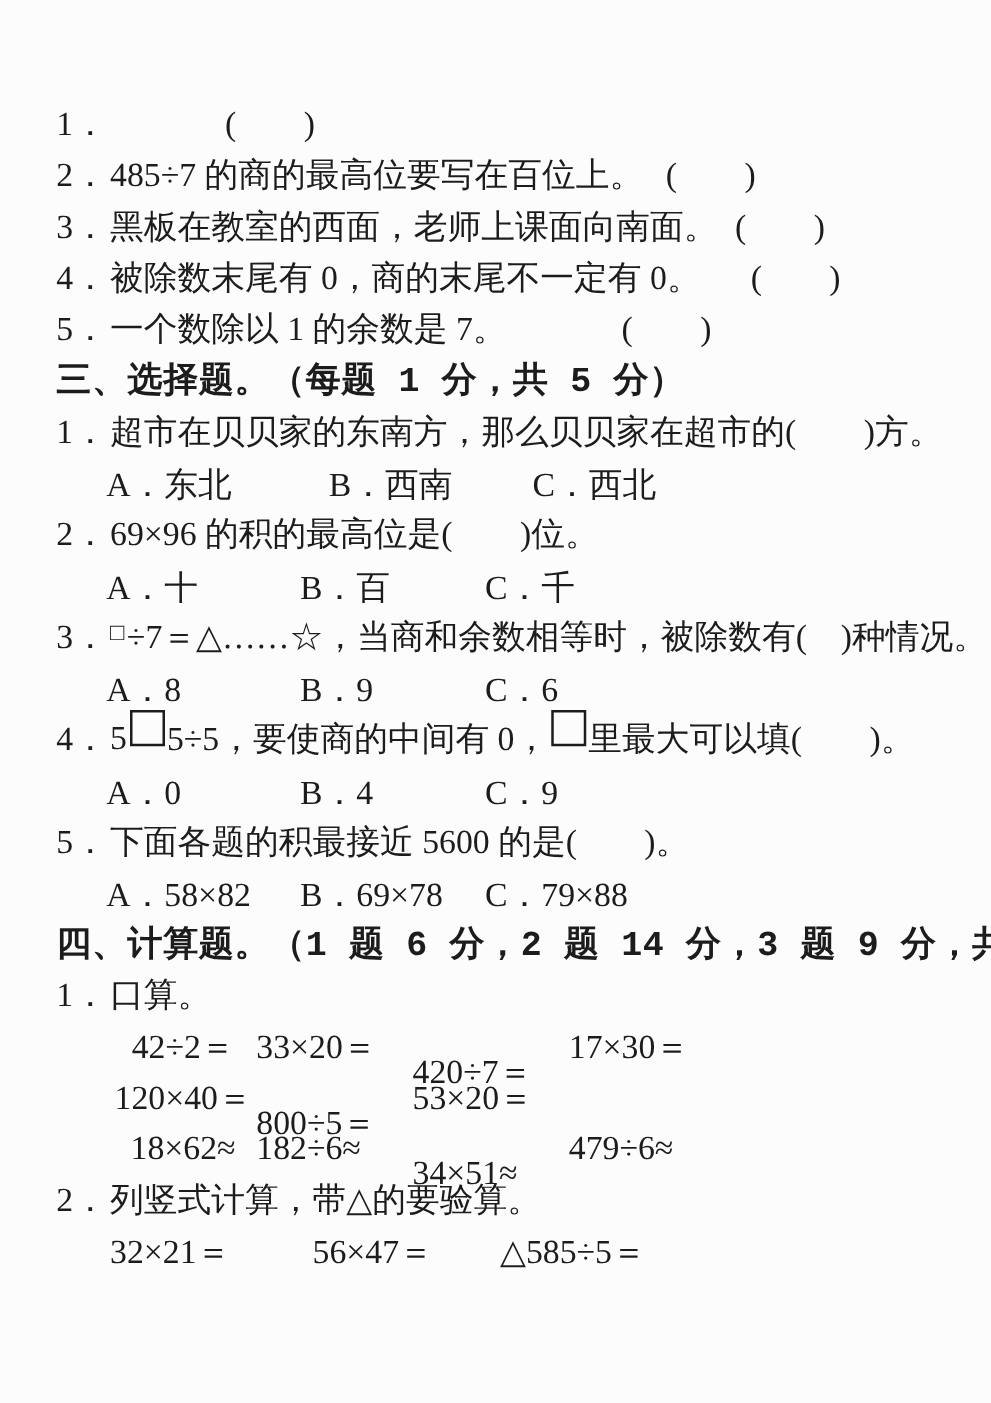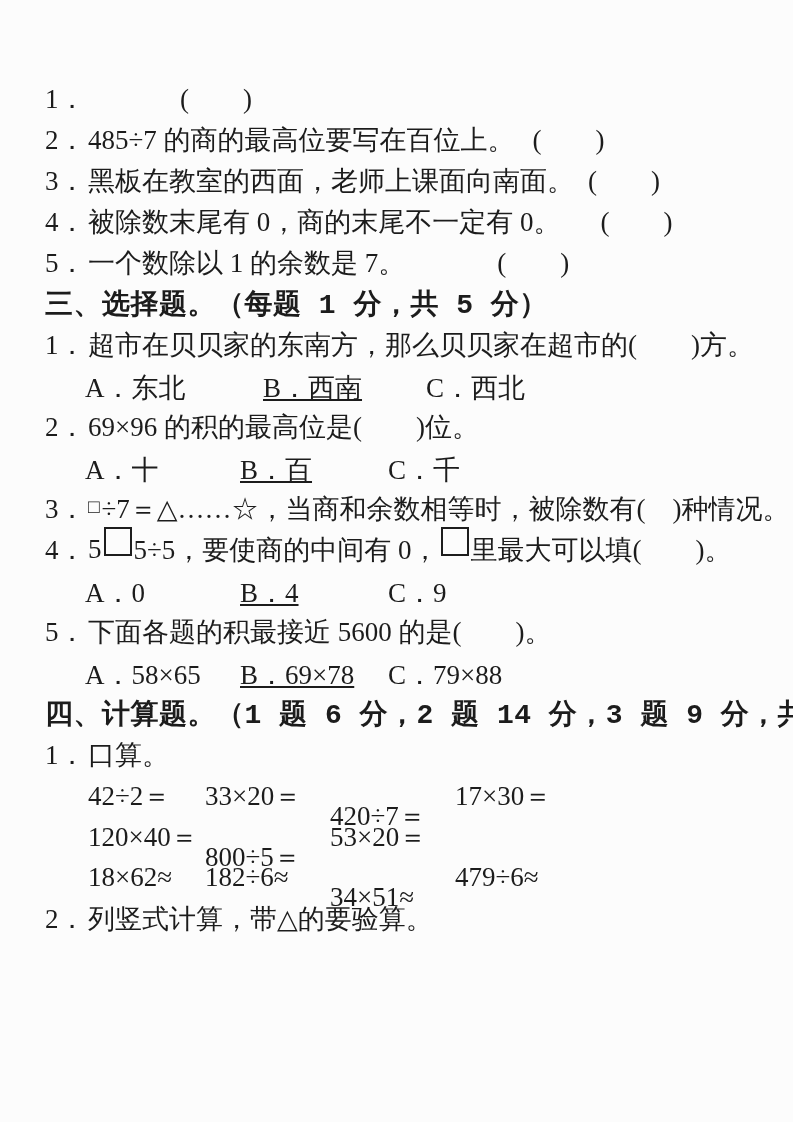--- a/index.html
+++ b/index.html
@@ -21,36 +21,36 @@
   }
   
   .g1{margin-left:92px;}
   .g2{margin-left:18px;}
   .g3{margin-left:14px;}
   .g4{margin-left:40px;}
   .g5{margin-left:92px;}
   
   .opts{padding-left:40px;align-items:flex-end;}
   .opts .oA{flex:0 0 178px;}
-  .opts .oB{flex:0 0 163px;text-decoration:underline;}
+  .opts .oB{flex:0 0 163px;}
   .opts.narrow .oA{flex:0 0 155px;margin-top:16px;}
   .opts.narrow .oB{flex:0 0 148px;margin-top:40px;}
   
   .sq-small{font-size:19px;position:relative;top:-2px;padding-right:2px;}
   
   .fbox{
     flex:none;display:inline-block;
     width:24px;height:25px;
     border:2px solid #1d1d1d;
     position:relative;top:-8px;
     margin:0 2px;background:transparent;
   }
   
   .orow{padding-left:43px;}
-  .orow .c0{flex:0 0 117px;}
+  .orow .c0{flex:0 0 117px;text-align:center;}
   .orow .c1{flex:0 0 125px;}
   .orow .c2{flex:0 0 125px;margin-top:40px;}
   
   .vrow{padding-left:43px;}
   .vrow .v0{flex:0 0 162px;}
   .vrow .v1{flex:0 0 150px;}
 </style>
 </head>
 <body>
 
@@ -102,41 +102,46 @@
       <span class="oA">A．十</span>
       <span class="oB">B．百</span>
       <span class="oC">C．千</span>
     </div>
 
     <div class="line">
       <span class="no">3．</span>
       <span class="sq-small">□</span>
       <span>÷7＝△……☆，当商和余数相等时，被除数有(　)种情况。</span>
     </div>
+    <div class="line opts narrow">
+      <span class="oA">A．8</span>
+      <span class="oB">B．9</span>
+      <span class="oC">C．6</span>
+    </div>
 
     <div class="line">
       <span class="no">4．</span>
       <span>5</span>
       <span class="fbox"></span>
       <span>5÷5，要使商的中间有 0，</span>
       <span class="fbox"></span>
       <span>里最大可以填(　　)。</span>
     </div>
     <div class="line opts narrow">
       <span class="oA">A．0</span>
       <span class="oB">B．4</span>
       <span class="oC">C．9</span>
     </div>
 
     <div class="line">
       <span class="no">5．</span>
       <span>下面各题的积最接近 5600 的是(　　)。</span>
     </div>
     <div class="line opts narrow">
-      <span class="oA">A．58×65</span>
+      <span class="oA">A．58×82</span>
       <span class="oB">B．69×78</span>
       <span class="oC">C．79×88</span>
     </div>
 
     <div class="line hdr">四、计算题。（1 题 6 分，2 题 14 分，3 题 9 分，共 29 分）</div>
 
     <div class="line">
       <span class="no">1．</span>
       <span>口算。</span>
     </div>
@@ -156,15 +161,20 @@
       <span class="c0">18×62≈</span>
       <span class="c1">182÷6≈</span>
       <span class="c2">34×51≈</span>
       <span class="c3">479÷6≈</span>
     </div>
 
     <div class="line">
       <span class="no">2．</span>
       <span>列竖式计算，带△的要验算。</span>
     </div>
+    <div class="line vrow">
+      <span class="v0">32×21＝</span>
+      <span class="v1">56×47＝</span>
+      <span class="v2">△585÷5＝</span>
+    </div>
 
   </div>
 </div>
 
 </body></html>

